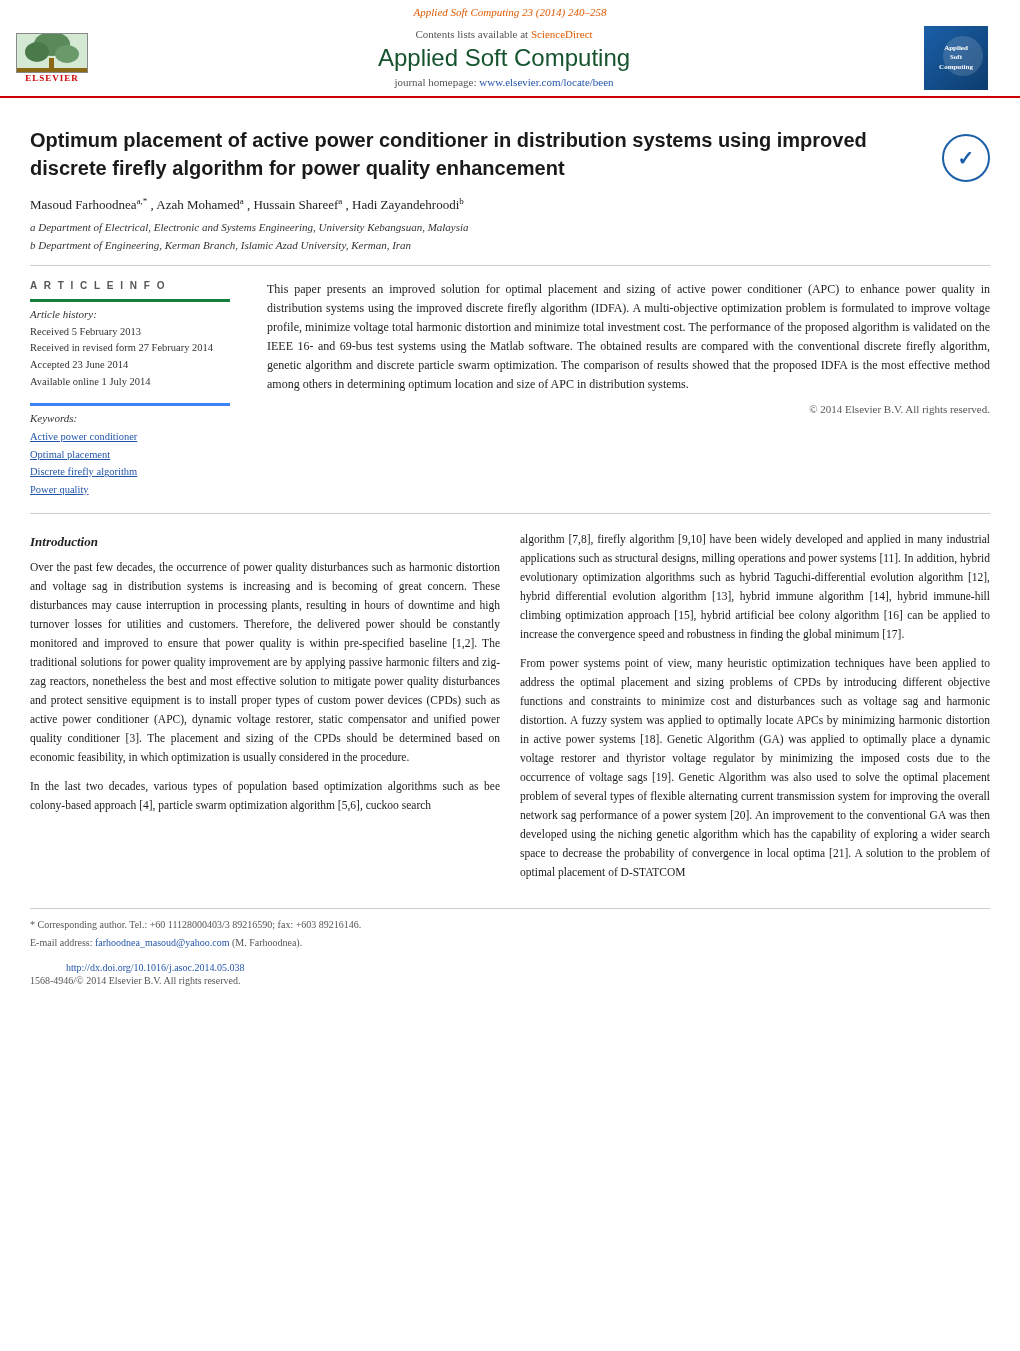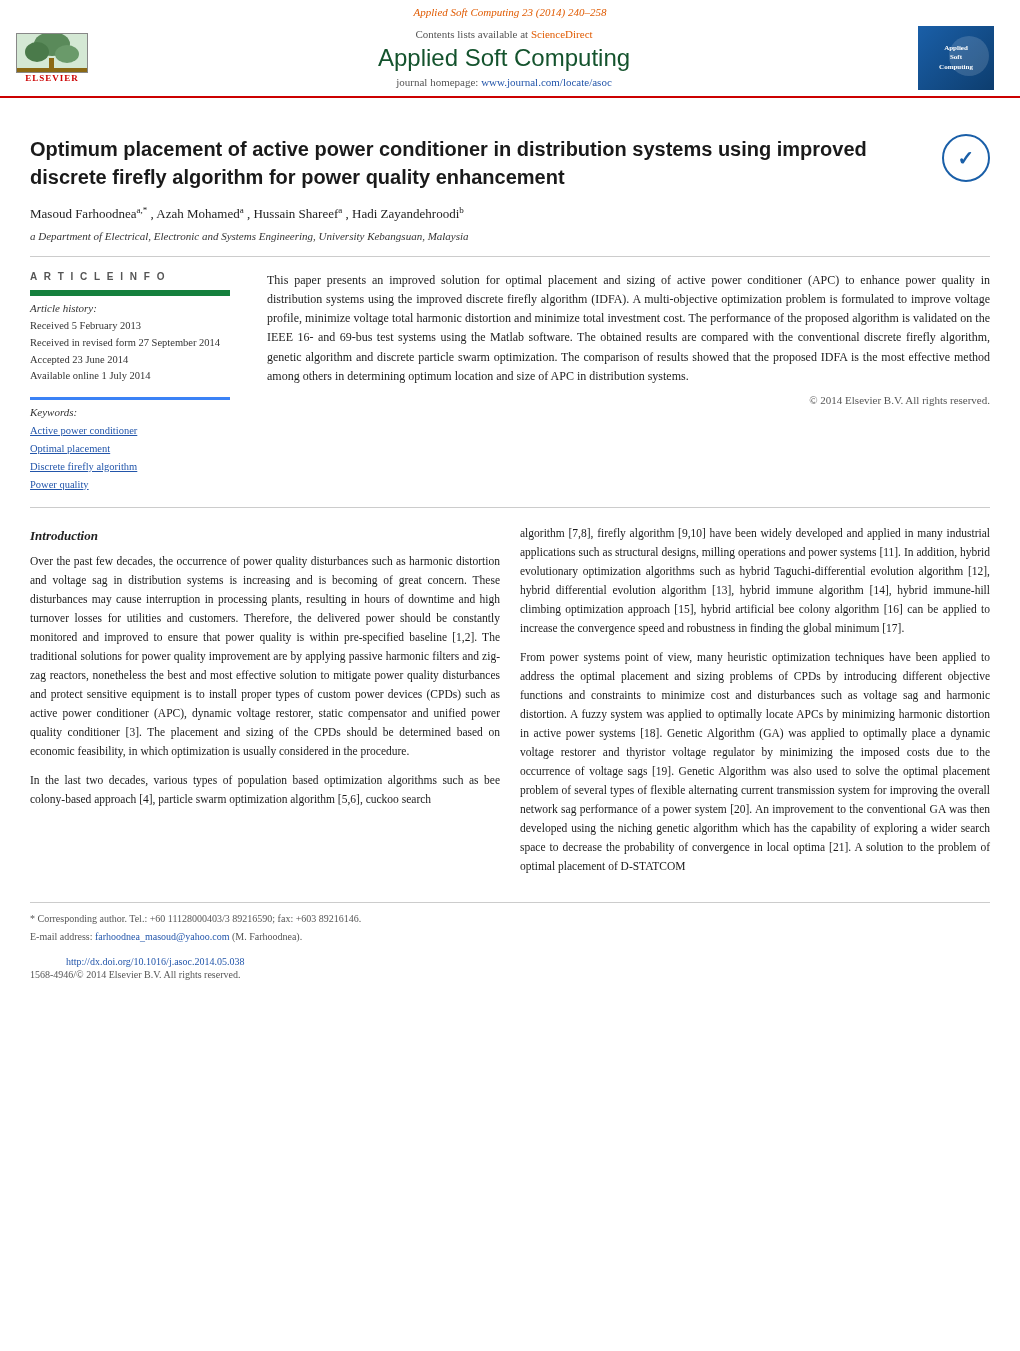--- a/index.html
+++ b/index.html
@@ -98,21 +98,21 @@
     }
 
     .journal-header-right {
       width: 80px;
       display: flex;
       align-items: center;
       justify-content: center;
     }
 
     .applied-soft-badge {
-      width: 76px;
+      width: 64px;
       height: 64px;
       background: linear-gradient(135deg, #1a5fa8, #0d3d6e);
       display: flex;
       flex-direction: column;
       align-items: center;
       justify-content: center;
       color: white;
       font-size: 8px;
       font-weight: bold;
       text-align: center;
@@ -142,21 +142,20 @@
       display: flex;
       justify-content: space-between;
       align-items: flex-start;
       padding: 16px 0 10px;
       border-bottom: 1px solid #ccc;
     }
 
     .article-title-left {
       flex: 1;
       padding-right: 20px;
-      margin-top: 9px;
     }
 
     .article-main-title {
       font-size: 20px;
       font-weight: bold;
       color: #1a1a1a;
       line-height: 1.4;
       margin-bottom: 14px;
       font-family: Arial, sans-serif;
     }
@@ -214,21 +213,21 @@
     .section-label {
       font-size: 10px;
       font-family: Arial, sans-serif;
       letter-spacing: 2px;
       color: #555;
       margin-bottom: 8px;
       font-weight: bold;
     }
 
     .article-history {
-      border-top: 6px solid #15803d;
+      border-top: 3px solid #15803d;
       padding-top: 6px;
       margin-bottom: 12px;
     }
 
     .history-title {
       font-size: 11px;
       font-style: italic;
       margin-bottom: 4px;
       color: #333;
     }
@@ -363,21 +362,21 @@
     <div class="contents-available">
       <span>Contents lists available at</span>
       <a class="sciencedirect-link" href="#">
         <span>ScienceDirect</span>
       </a>
     </div>
     <div class="journal-title">Applied Soft Computing</div>
     <div class="journal-homepage">
       <span>journal homepage:</span>
       <a class="homepage-link" href="#">
-        <span>www.journal.com/locate/asoc</span>
+        <span>www.elsevier.com/locate/been</span>
       </a>
     </div>
   </div>
 
   <div class="journal-header-right">
     <div class="applied-soft-badge">
       <span style="font-size:7px; line-height:1.3; text-align:center; position:relative; z-index:1;">Applied<br>Soft<br>Computing</span>
     </div>
   </div>
 </div>
@@ -390,37 +389,38 @@
 
       <div class="authors-line">
         <span>Masoud Farhoodnea</span><sup class="author-sup">a,*</sup>
         <span>, Azah Mohamed</span><sup class="author-sup">a</sup>
         <span>, Hussain Shareef</span><sup class="author-sup">a</sup>
         <span>, Hadi Zayandehroodi</span><sup class="author-sup">b</sup>
       </div>
 
       <div class="affiliations">
         <div>a Department of Electrical, Electronic and Systems Engineering, University Kebangsuan, Malaysia</div>
+        <div>b Department of Engineering, Kerman Branch, Islamic Azad University, Kerman, Iran</div>
       </div>
     </div>
 
     <div class="crossmark-badge">
       <div class="crossmark-inner">✓</div>
     </div>
   </div>
 
   <div class="article-body">
 
     <div class="article-info">
       <div class="section-label">A R T I C L E   I N F O</div>
 
       <div class="article-history">
         <div class="history-title">Article history:</div>
         <div class="history-item">Received 5 February 2013</div>
-        <div class="history-item">Received in revised form 27 September 2014</div>
+        <div class="history-item">Received in revised form 27 February 2014</div>
         <div class="history-item">Accepted 23 June 2014</div>
         <div class="history-item">Available online 1 July 2014</div>
       </div>
 
       <div class="keywords-section">
         <div class="keywords-title">Keywords:</div>
         <a class="keyword-item" href="#">Active power conditioner</a>
         <a class="keyword-item" href="#">Optimal placement</a>
         <a class="keyword-item" href="#">Discrete firefly algorithm</a>
         <a class="keyword-item" href="#">Power quality</a>

